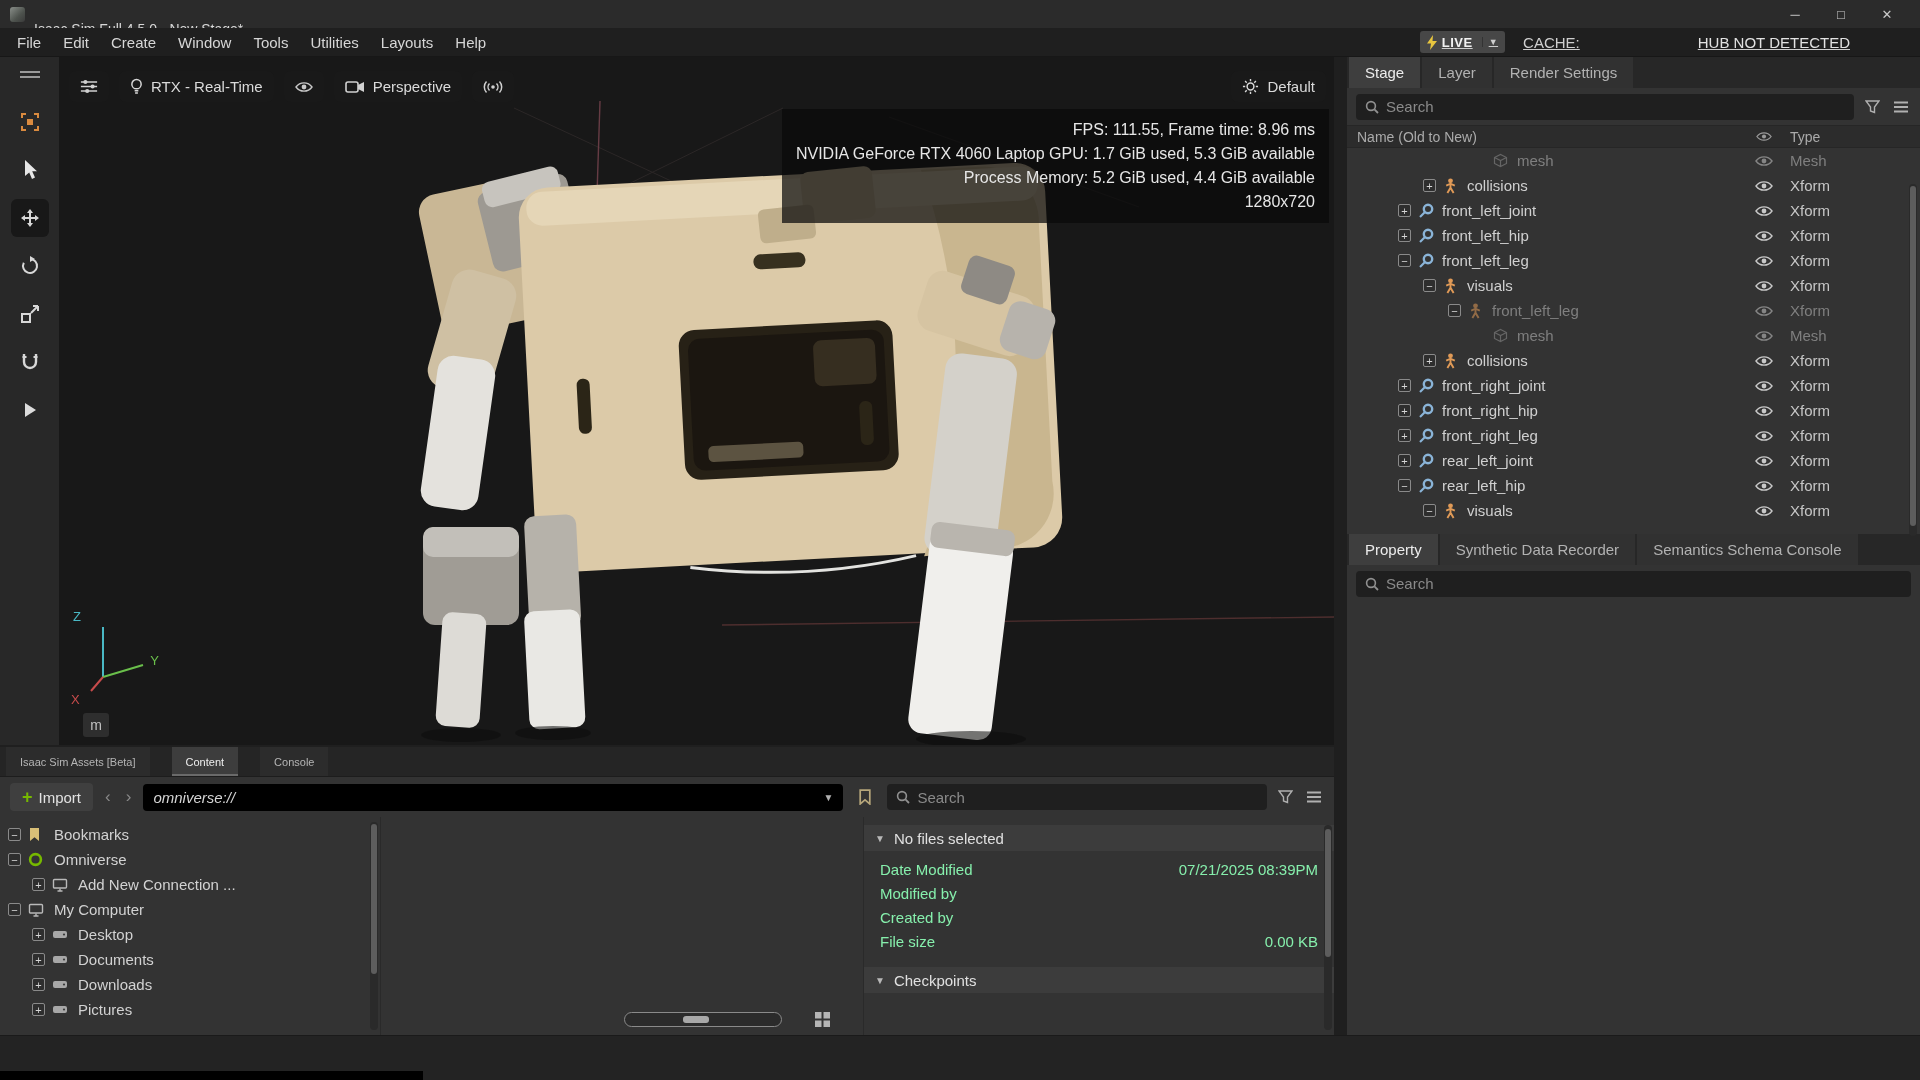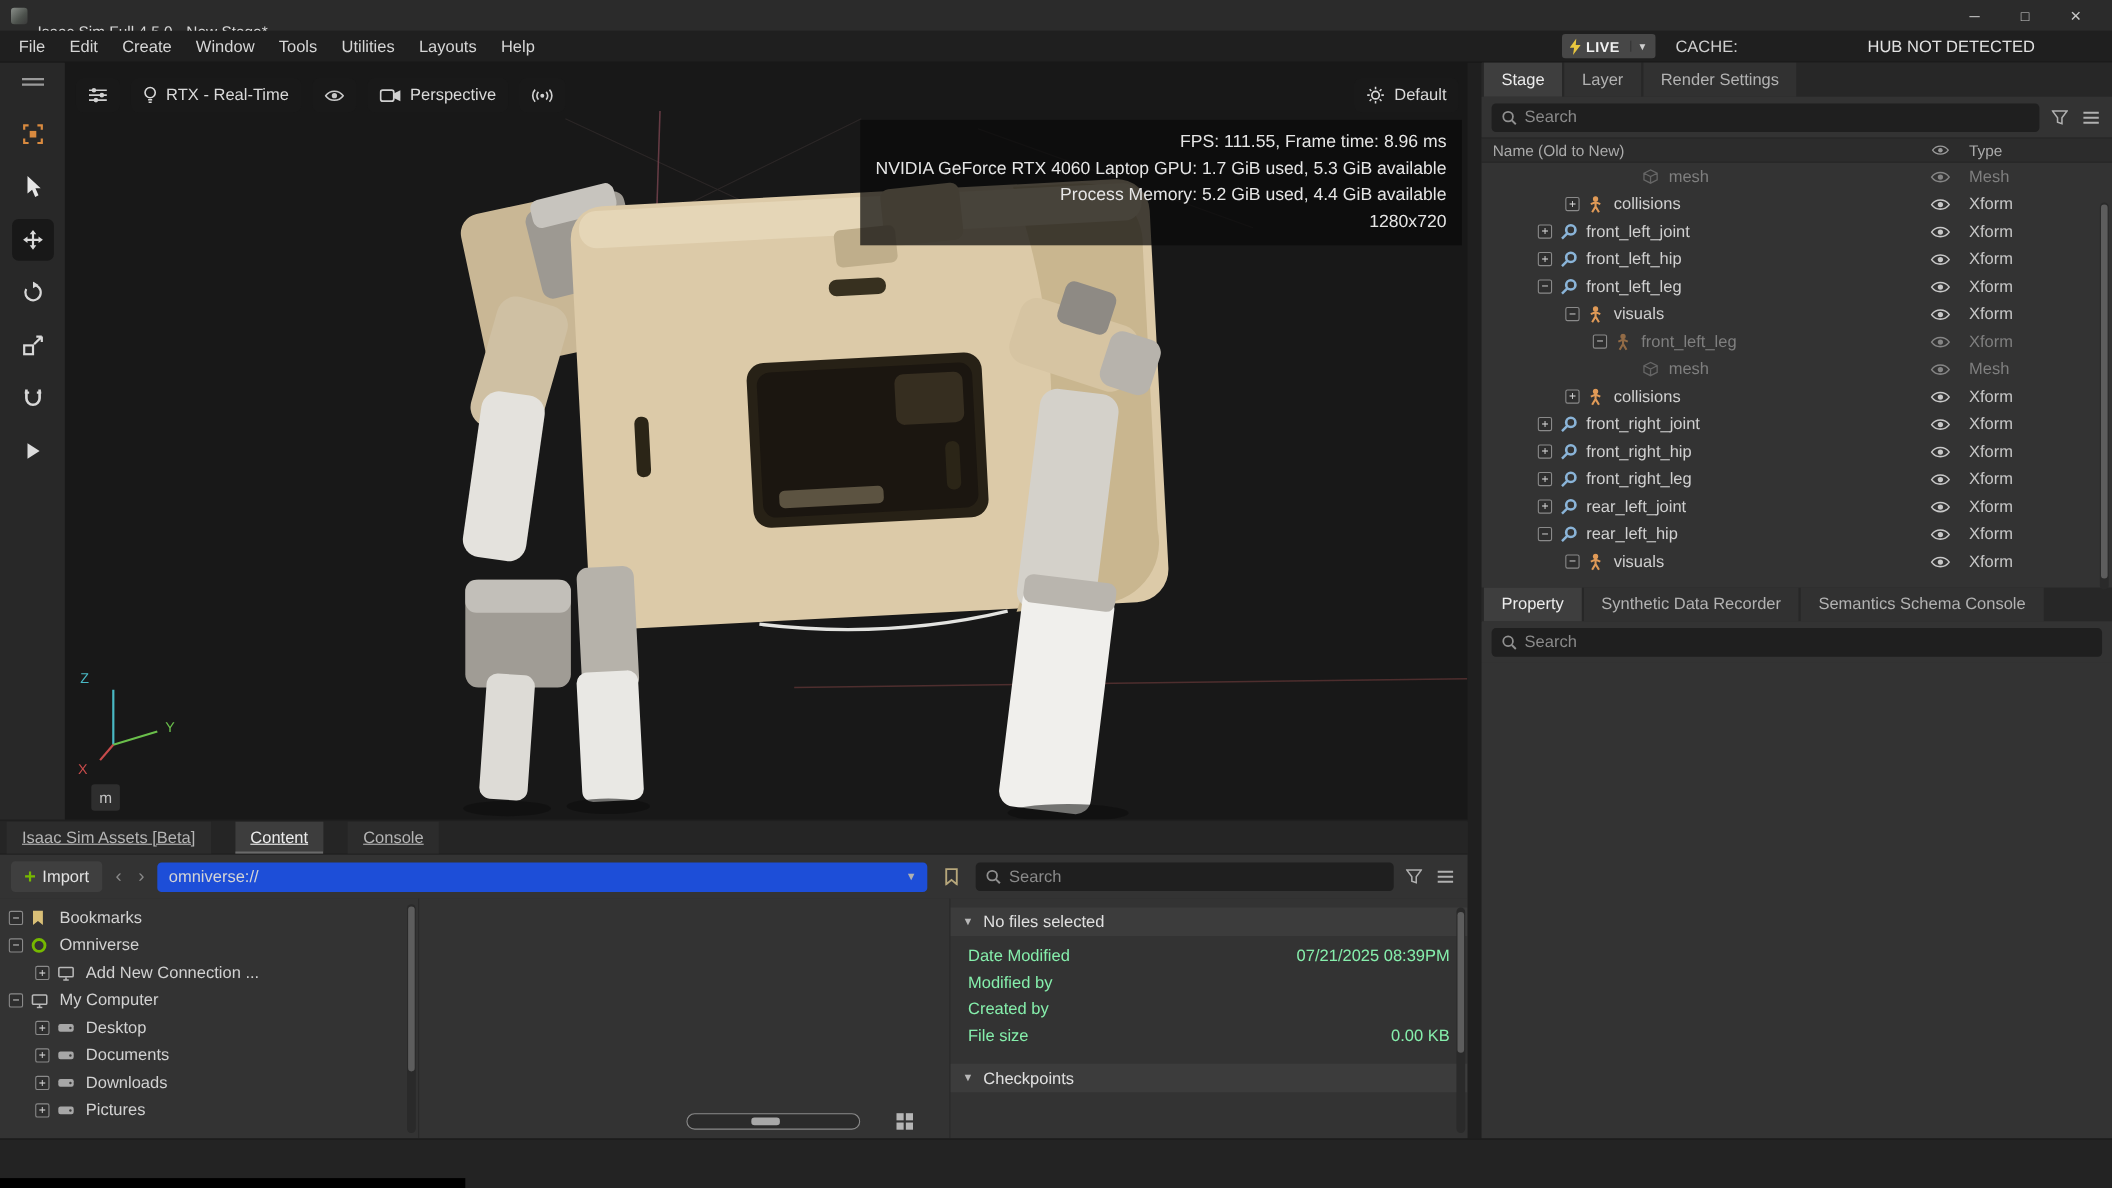--- a/index.html
+++ b/index.html
@@ -15,21 +15,21 @@
   .title { font-size:14px; color:#d8d8d8;margin-top:30px; }
   .win-controls { margin-left:auto; display:flex; }
   .win-btn { width:46px; height:28px; display:flex; align-items:center; justify-content:center;
     color:#c9c9c9; font-size:13px; }
 
   
   .menubar { position:absolute; left:0; top:28px; width:1920px; height:29px; background:#1f1f1f;
     border-bottom:1px solid #171717; display:flex; align-items:center; padding:0 6px; }
   .menu-items { display:flex; }
   .menu-item { padding:0 11px; font-size:15px; line-height:29px; color:#d6d6d6; }
-  .menu-right { margin-left:auto; display:flex; align-items:center; }
+  .menu-right { margin-left:auto; display:flex; align-items:center;text-decoration:underline; }
   .live-pill { display:flex; align-items:center; background:#474747; border-radius:3px; height:22px;
     padding:0 7px; gap:5px; font-size:13px; font-weight:bold; color:#f2f2f2; letter-spacing:.5px; }
   .live-chevron { margin-left:4px; padding-left:6px; border-left:1px solid #333; color:#cfcfcf;
     font-size:9px; }
   .cache-label { margin-left:18px; font-size:15px; color:#cfcfcf; }
   .hub-status { margin-left:118px; margin-right:64px; font-size:15px; color:#e2e2e2; }
 
   
   .tool-rail { position:absolute; left:0; top:57px; width:59px; height:688px; background:#282828;
     display:flex; flex-direction:column; align-items:center; padding-top:6px; }
@@ -94,31 +94,31 @@
     background:#2a2a2a; border-radius:4px; }
   .stage-scrollbar .thumb { position:absolute; left:1px; top:2px; width:6px; height:340px;
     background:#5d5d5d; border-radius:3px; }
   .prop-empty { flex:1; background:#333333; }
 
   
   .bottom-panel { position:absolute; left:0; top:747px; width:1334px; height:288px; background:#333333;
     display:flex; flex-direction:column; }
   .b-tabbar { height:30px; background:#252525; border-bottom:1px solid #1d1d1d; display:flex;
     align-items:stretch; gap:22px; padding-left:6px; flex:none; }
-  .b-tab { padding:0 14px; display:flex; align-items:center; font-size:15px; color:#b5b5b5;
-    background:#2c2c2c; white-space:nowrap;text-decoration:underline; }
+  .b-tab { padding:0 14px; display:flex; align-items:center; font-size:11px; color:#b5b5b5;
+    background:#2c2c2c; white-space:nowrap; }
   .b-tab.active { background:#3d3d3d; color:#eeeeee; box-shadow:inset 0 -2px 0 #6a6a6a; }
   .content-toolbar { height:40px; display:flex; align-items:center; padding:0 10px; gap:9px;
     background:#333333; flex:none; }
   .import-btn { height:28px; background:#3f3f3f; border-radius:4px; display:flex; align-items:center;
     padding:0 12px; gap:6px; font-size:15px; color:#e2e2e2; }
   .import-plus { color:#76b900; font-size:18px; font-weight:bold; line-height:1; }
   .nav-arrow { color:#8a8a8a; font-size:17px; padding:0 3px; }
-  .path-field { width:700px; height:27px; background:#1d4ed8; border-radius:4px; display:flex;
-    align-items:center; padding:0 10px; font-size:15px; color:#d5d5d5; flex:none; }
+  .path-field { width:700px; height:27px; background:#000000; border-radius:4px; display:flex;
+    align-items:center; padding:0 10px; font-size:15px; color:#d5d5d5; flex:none;font-style:italic; }
   .path-caret { margin-left:auto; color:#b0b0b0; font-size:10px; }
   .bookmark-btn { width:26px; height:26px; display:flex; align-items:center; justify-content:center; }
   .content-search { flex:1; }
   .content-body { flex:1; min-height:0; display:flex; background:#333333; }
   .file-tree { width:381px; flex:none; position:relative; border-right:1px solid #2a2a2a;
     padding-top:5px; overflow:hidden; }
   .trow { height:25px; display:flex; align-items:center; font-size:15px; color:#d2d2d2;
     white-space:nowrap; }
   .trow .icon { width:20px; flex:none; margin-right:6px; display:flex; align-items:center; }
   .tree-scrollbar { position:absolute; right:2px; top:5px; width:8px; height:208px; background:#2a2a2a;

